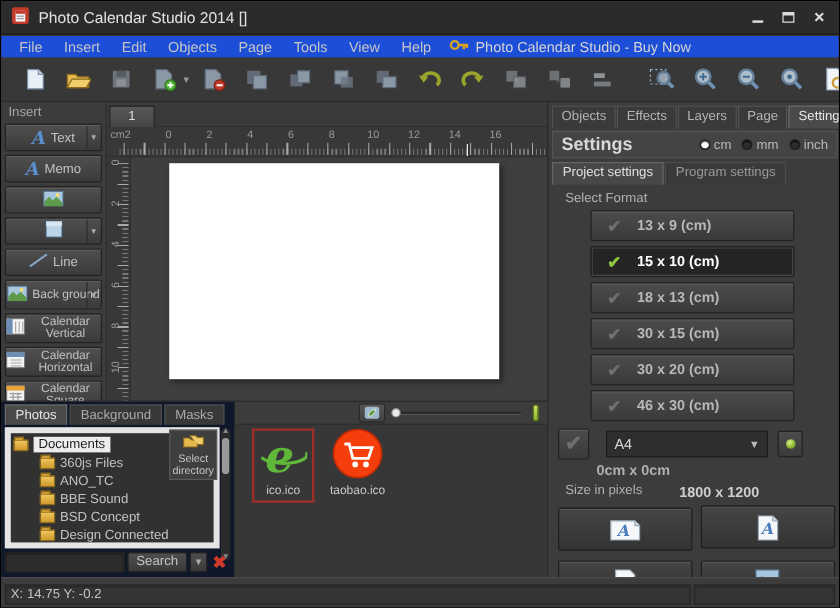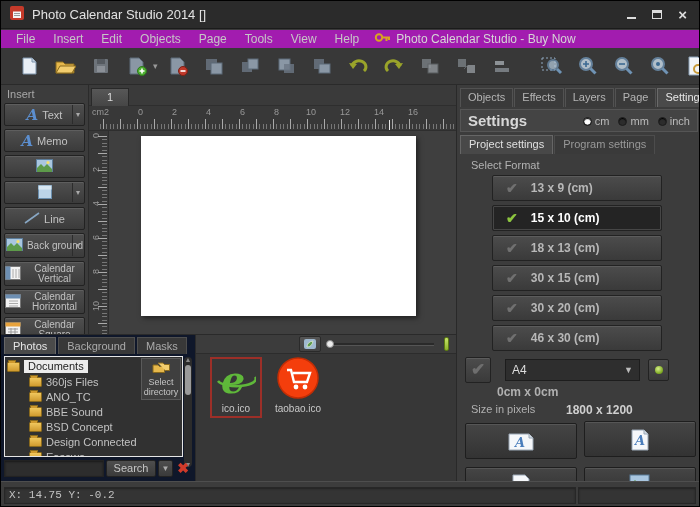--- a/index.html
+++ b/index.html
@@ -11,21 +11,21 @@
   }
   
   .titlebar{position:absolute;left:0;top:0;right:0;height:28px;background:#2b2b2b;
     border-bottom:1px solid #1b1b1b;display:flex;align-items:center;padding:0 8px;gap:7px;}
   .title-text{color:#e2e2e2;font-size:13px;}
   .win-controls{margin-left:auto;display:flex;align-items:center;gap:16px;padding-right:4px;}
   .glyph-min{width:9px;height:2px;background:#ddd;display:inline-block;}
   .glyph-max{width:10px;height:9px;border:1px solid #ddd;border-top:3px solid #ddd;display:inline-block;}
   .glyph-close{color:#ddd;font-size:15px;font-weight:bold;line-height:10px;}
   
-  .menubar{position:absolute;left:0;top:29px;right:0;height:18px;background:#a21caf;
+  .menubar{position:absolute;left:0;top:29px;right:0;height:18px;background:#1d4ed8;
     display:flex;align-items:center;padding-left:6px;}
   .menu-item{padding:1px 9px;color:#c6c6c6;font-size:12px;}
   .promo{display:flex;align-items:center;gap:5px;margin-left:6px;color:#d6d6d6;}
   
   .toolbar{position:absolute;left:0;top:47px;right:0;height:37px;background:#383838;
     border-bottom:1px solid #2a2a2a;display:flex;align-items:center;padding-left:16px;}
   .ti{width:24px;height:24px;margin-right:12px;display:flex;align-items:center;justify-content:center;flex:none;}
   .caret{color:#999;font-size:9px;margin:0 8px 0 -8px;}
   .gapL{margin-left:14px;}
   
@@ -104,21 +104,21 @@
     border:1px solid #1e1e1e;border-radius:2px;box-shadow:inset 0 1px 0 #565656;text-align:center;padding-top:6px;}
   .partial-row{position:absolute;left:8px;top:382px;}
   .pbtn{display:inline-block;width:112px;height:28px;margin-right:4px;background:linear-gradient(#454545,#333);
     border:1px solid #1e1e1e;border-radius:2px;box-shadow:inset 0 1px 0 #565656;text-align:center;padding-top:5px;}
   
   .browser-panel{position:absolute;left:0;top:333px;width:195px;height:147px;background:#0f172a;
     border-top:1px solid #2a2a2a;border-right:1px solid #2a2a2a;}
   .btabs{position:absolute;left:3px;top:2px;display:flex;gap:2px;}
   .btab{padding:2px 8px;font-size:11px;color:#aaa;background:#383838;border:1px solid #4e4e4e;border-bottom:none;}
   .btab.active{background:#4a4a4a;color:#e5e5e5;border-color:#686868;}
-  .tree{position:absolute;left:3px;top:21px;right:12px;bottom:24px;background:#313131;border:1px solid #e5e5e5;
+  .tree{position:absolute;left:3px;top:21px;right:12px;bottom:24px;background:#313131;border:5px solid #e5e5e5;
     overflow:hidden;font-size:11px;padding:2px 0 0 2px;}
   .trow{display:flex;align-items:center;gap:4px;height:15px;color:#c2c2c2;white-space:nowrap;}
   .trow.child{padding-left:22px;}
   .root-label{background:#ececec;color:#1d1d1d;padding:0 4px;height:13px;line-height:13px;}
   .folder{width:13px;height:10px;background:linear-gradient(#f0c75e,#cf9a2e);border:1px solid #8a6a1d;
     border-radius:1px;position:relative;flex:none;}
   .folder::before{content:"";position:absolute;left:0;top:-3px;width:6px;height:2px;background:#cf9a2e;
     border:1px solid #8a6a1d;border-bottom:none;}
   .sel-dir{position:absolute;left:140px;top:23px;width:40px;height:42px;background:#3f3f3f;border:1px solid #5a5a5a;
     text-align:center;font-size:9px;color:#c5c5c5;line-height:10px;padding-top:2px;}
@@ -137,21 +137,21 @@
   .thumb-bar{position:absolute;left:0;top:0;right:0;height:19px;background:#3c3c3c;border-bottom:1px solid #2c2c2c;}
   .prev-btn{position:absolute;left:103px;top:1px;width:22px;height:16px;background:linear-gradient(#565656,#424242);
     border:1px solid #2a2a2a;border-radius:2px;display:flex;align-items:center;justify-content:center;}
   .slider-track{position:absolute;left:132px;top:8px;width:106px;height:3px;background:#2a2a2a;border-bottom:1px solid #555;}
   .slider-thumb{position:absolute;left:-2px;top:-3px;width:8px;height:8px;border-radius:50%;background:#ececec;border:1px solid #888;}
   .splitter{position:absolute;right:7px;top:2px;width:5px;height:14px;background:linear-gradient(#c6e46a,#8db32a);border:1px solid #5d7a14;border-radius:2px;}
   .thumb-item{position:absolute;top:22px;width:52px;text-align:center;font-size:10px;color:#c8c8c8;}
   .thumb-item .tlabel{margin-top:2px;}
   .thumb-item.selected{border:2px solid #9c2f28;padding:2px 0 2px 0;}
   
-  .statusbar{position:absolute;left:0;top:480px;right:0;height:27px;background:#3c3c3c;border-top:1px solid #4e4e4e;font-family:Liberation Mono, monospace;}
+  .statusbar{position:absolute;left:0;top:480px;right:0;height:27px;background:#3c3c3c;border-top:1px solid #4e4e4e;}
   .status-field{position:absolute;left:3px;top:5px;width:572px;height:17px;background:#343434;
     border:1px solid #272727;box-shadow:inset 0 1px 2px #222;color:#c2c2c2;font-size:11px;padding:1px 0 0 4px;}
   .status-field2{position:absolute;right:3px;top:5px;width:118px;height:17px;background:#343434;
     border:1px solid #272727;box-shadow:inset 0 1px 2px #222;}
 </style>
 </head>
 <body>
 
 <div class="window">
 

